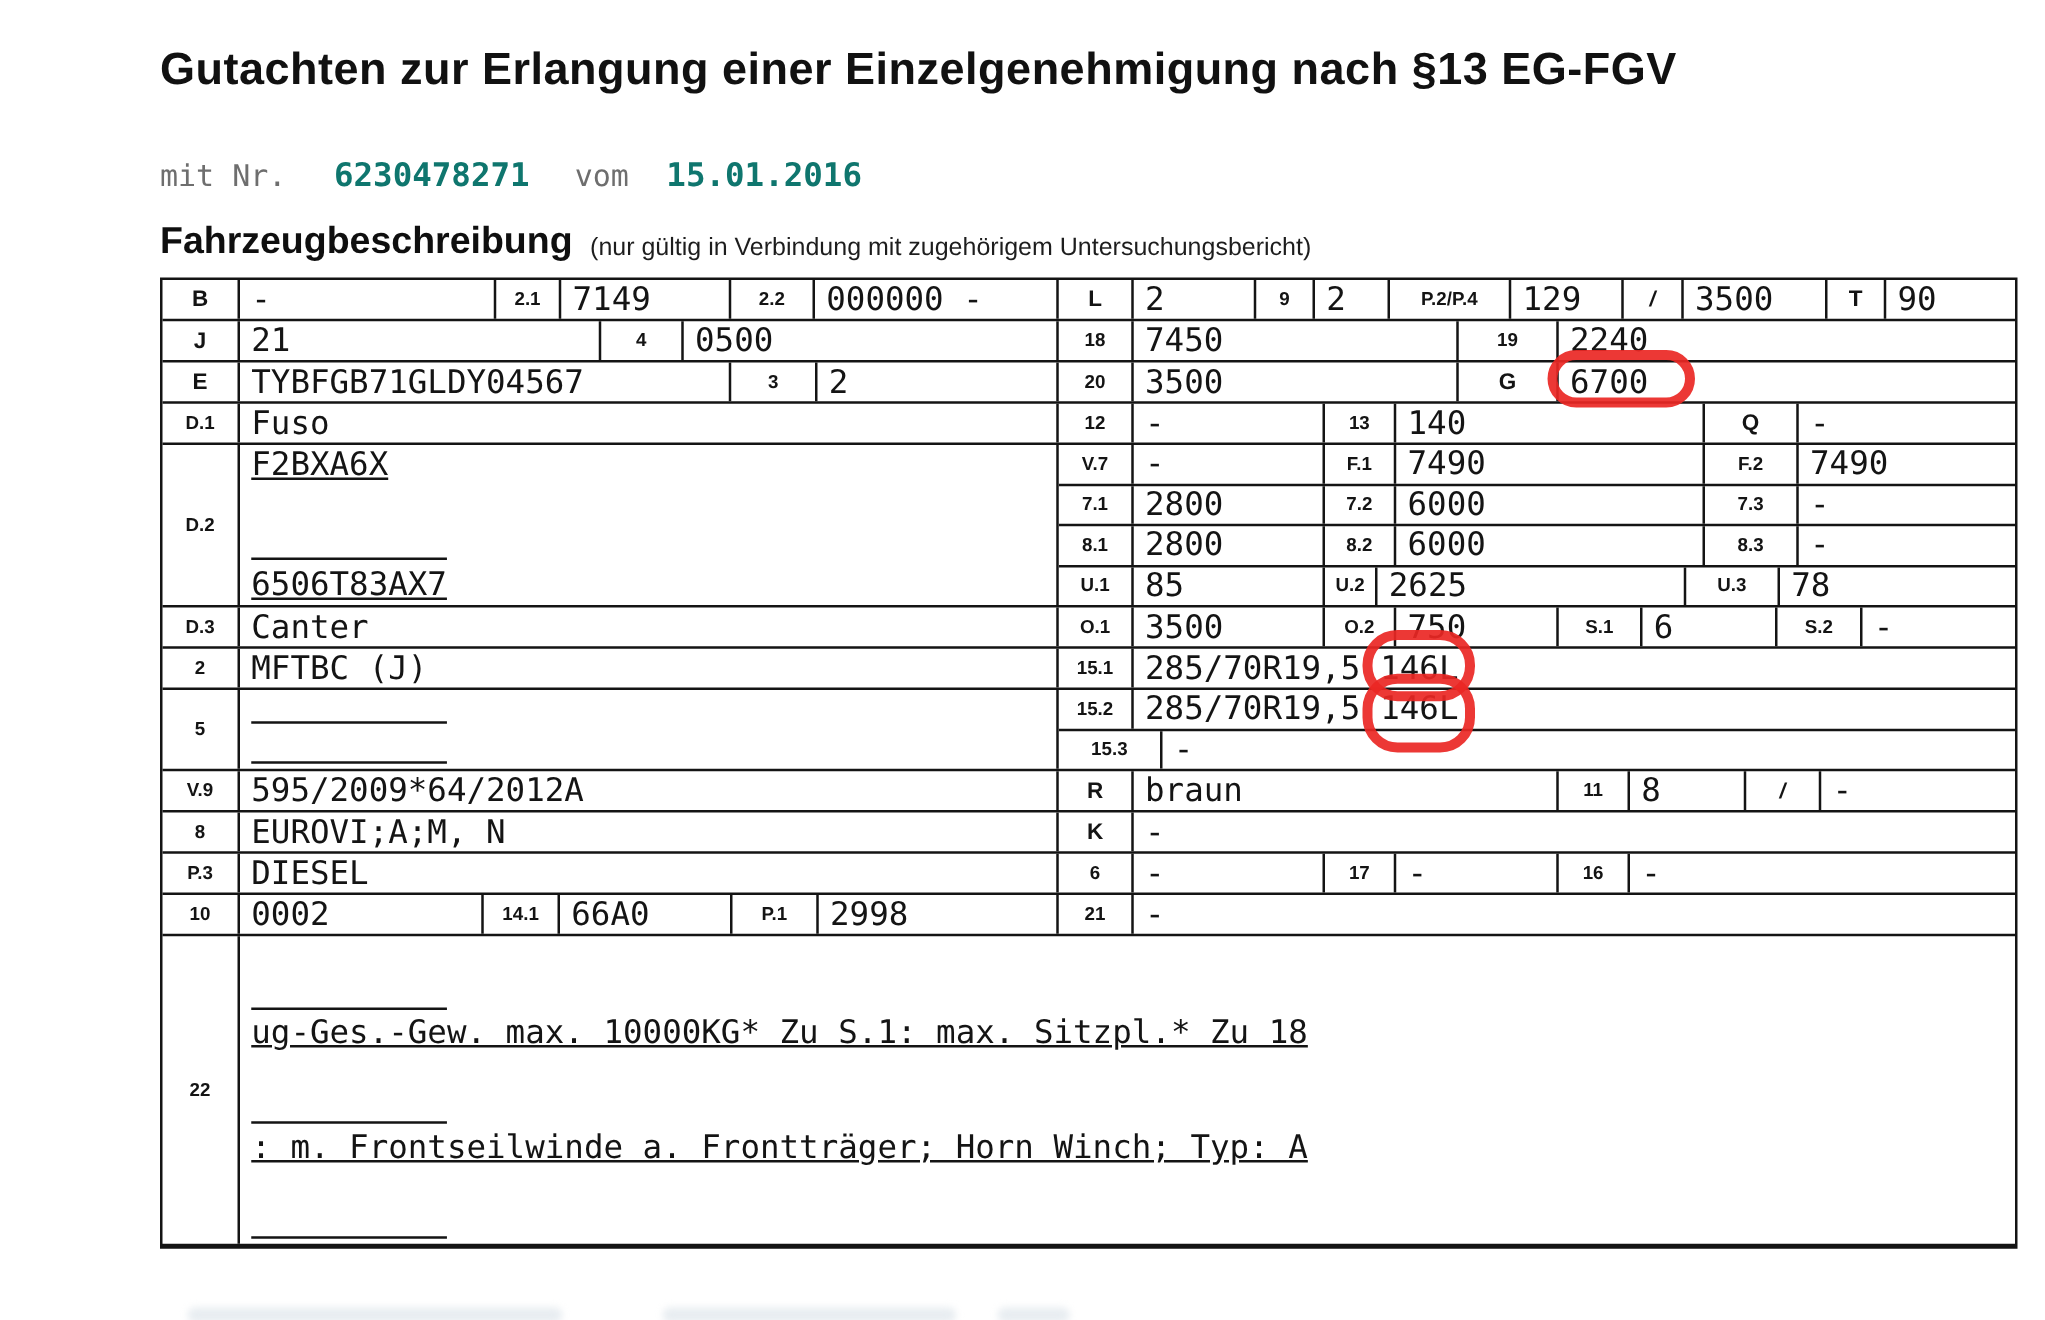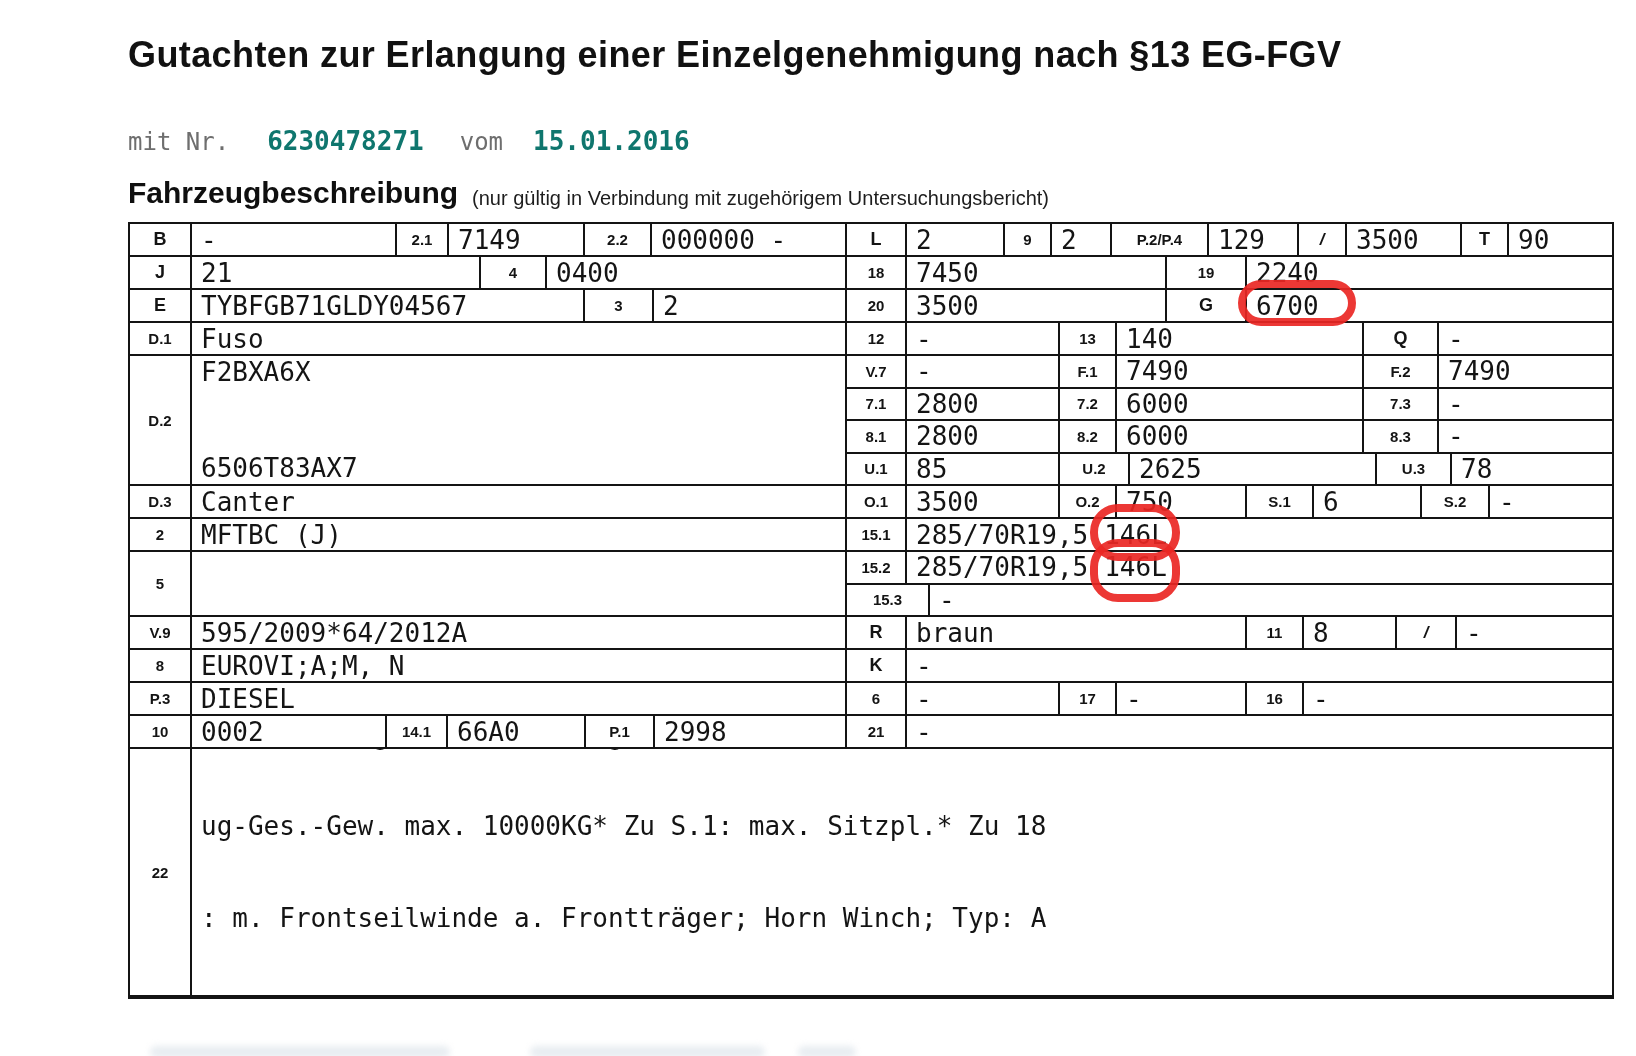--- a/index.html
+++ b/index.html
@@ -24,21 +24,21 @@
          border:2px solid #141414; border-bottom-width:4px; background:#fff; }
   .row { display:flex; border-bottom:2px solid #141414; }
   .row:last-child { border-bottom:none; }
   .c { border-right:2px solid #141414; display:flex; align-items:center; overflow:hidden; flex:0 0 auto; }
   .c.end { border-right:none; flex:1 1 auto; }
   .lab { justify-content:center; font-size:15px; font-weight:bold; }
   .lab.lg { font-size:18px; }
   .lab.it { font-style:italic; font-size:17px; }
   .v { font-family:"DejaVu Sans Mono", monospace; font-size:26px; padding-left:9px; white-space:pre; }
   .mlines { display:block; font-family:"DejaVu Sans Mono", monospace; font-size:26px;
-            padding-left:9px; line-height:32px; white-space:pre; }
+            padding-left:9px; line-height:32px; white-space:pre;text-decoration:underline; }
   .rcol { display:flex; flex-direction:column; padding:0; align-items:stretch; }
   .sub { display:flex; flex:1 1 0; border-bottom:2px solid #141414; min-height:0; }
   .sub:last-child { border-bottom:none; }
   .load-gap { margin-left:16px; }
   .rem { line-height:30.5px; }
 
   .circle { position:absolute; border:8px solid #ea2724; border-radius:28px; opacity:.92; pointer-events:none; }
   #circ-g   { left:1238px; top:280px; width:118px; height:46px; }
   #circ-151 { left:1090px; top:504px; width:90px; height:57px; }
   #circ-152 { left:1090px; top:539px; width:90px; height:63px; }
@@ -85,21 +85,21 @@
       <div class="c lab it" style="width:48px">/</div>
       <div class="c v" style="width:115px">3500</div>
       <div class="c lab lg" style="width:47px">T</div>
       <div class="c v end">90</div>
     </div>
 
     <div class="row" style="height:33px">
       <div class="c lab lg" style="width:62px">J</div>
       <div class="c v" style="width:289px">21</div>
       <div class="c lab" style="width:66px">4</div>
-      <div class="c v" style="width:300px">0400</div>
+      <div class="c v" style="width:300px">0500</div>
       <div class="c lab" style="width:60px">18</div>
       <div class="c v" style="width:260px">7450</div>
       <div class="c lab" style="width:80px">19</div>
       <div class="c v end">2240</div>
     </div>
 
     <div class="row" style="height:33px">
       <div class="c lab lg" style="width:62px">E</div>
       <div class="c v" style="width:393px">TYBFGB71GLDY04567</div>
       <div class="c lab" style="width:69px">3</div>
@@ -152,21 +152,21 @@
           <div class="c lab" style="width:60px">8.1</div>
           <div class="c v" style="width:153px">2800</div>
           <div class="c lab" style="width:57px">8.2</div>
           <div class="c v" style="width:247px">6000</div>
           <div class="c lab" style="width:75px">8.3</div>
           <div class="c v end">-</div>
         </div>
         <div class="sub">
           <div class="c lab" style="width:60px">U.1</div>
           <div class="c v" style="width:153px">85</div>
-          <div class="c lab" style="width:70px">U.2</div>
+          <div class="c lab" style="width:42px">U.2</div>
           <div class="c v" style="width:247px">2625</div>
           <div class="c lab" style="width:75px">U.3</div>
           <div class="c v end">78</div>
         </div>
       </div>
     </div>
 
     <div class="row" style="height:33px">
       <div class="c lab" style="width:62px">D.3</div>
       <div class="c v" style="width:655px">Canter</div>

